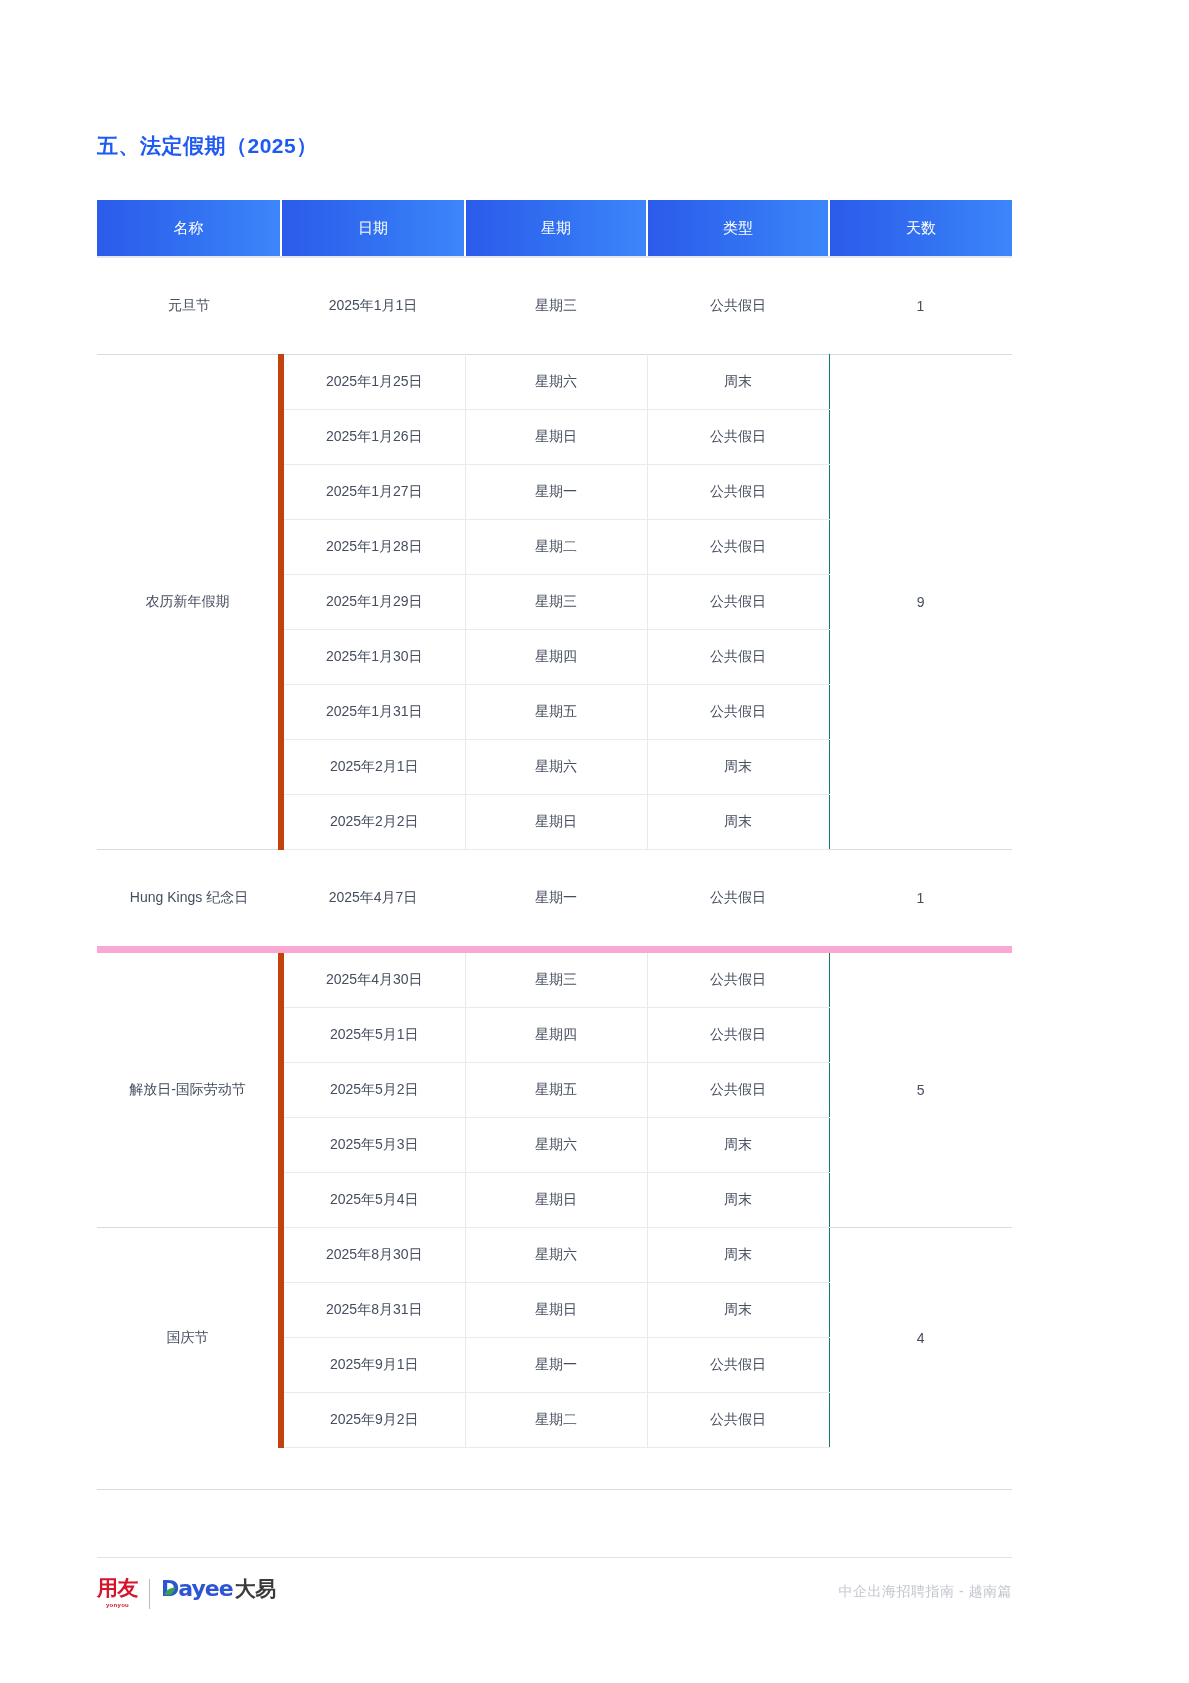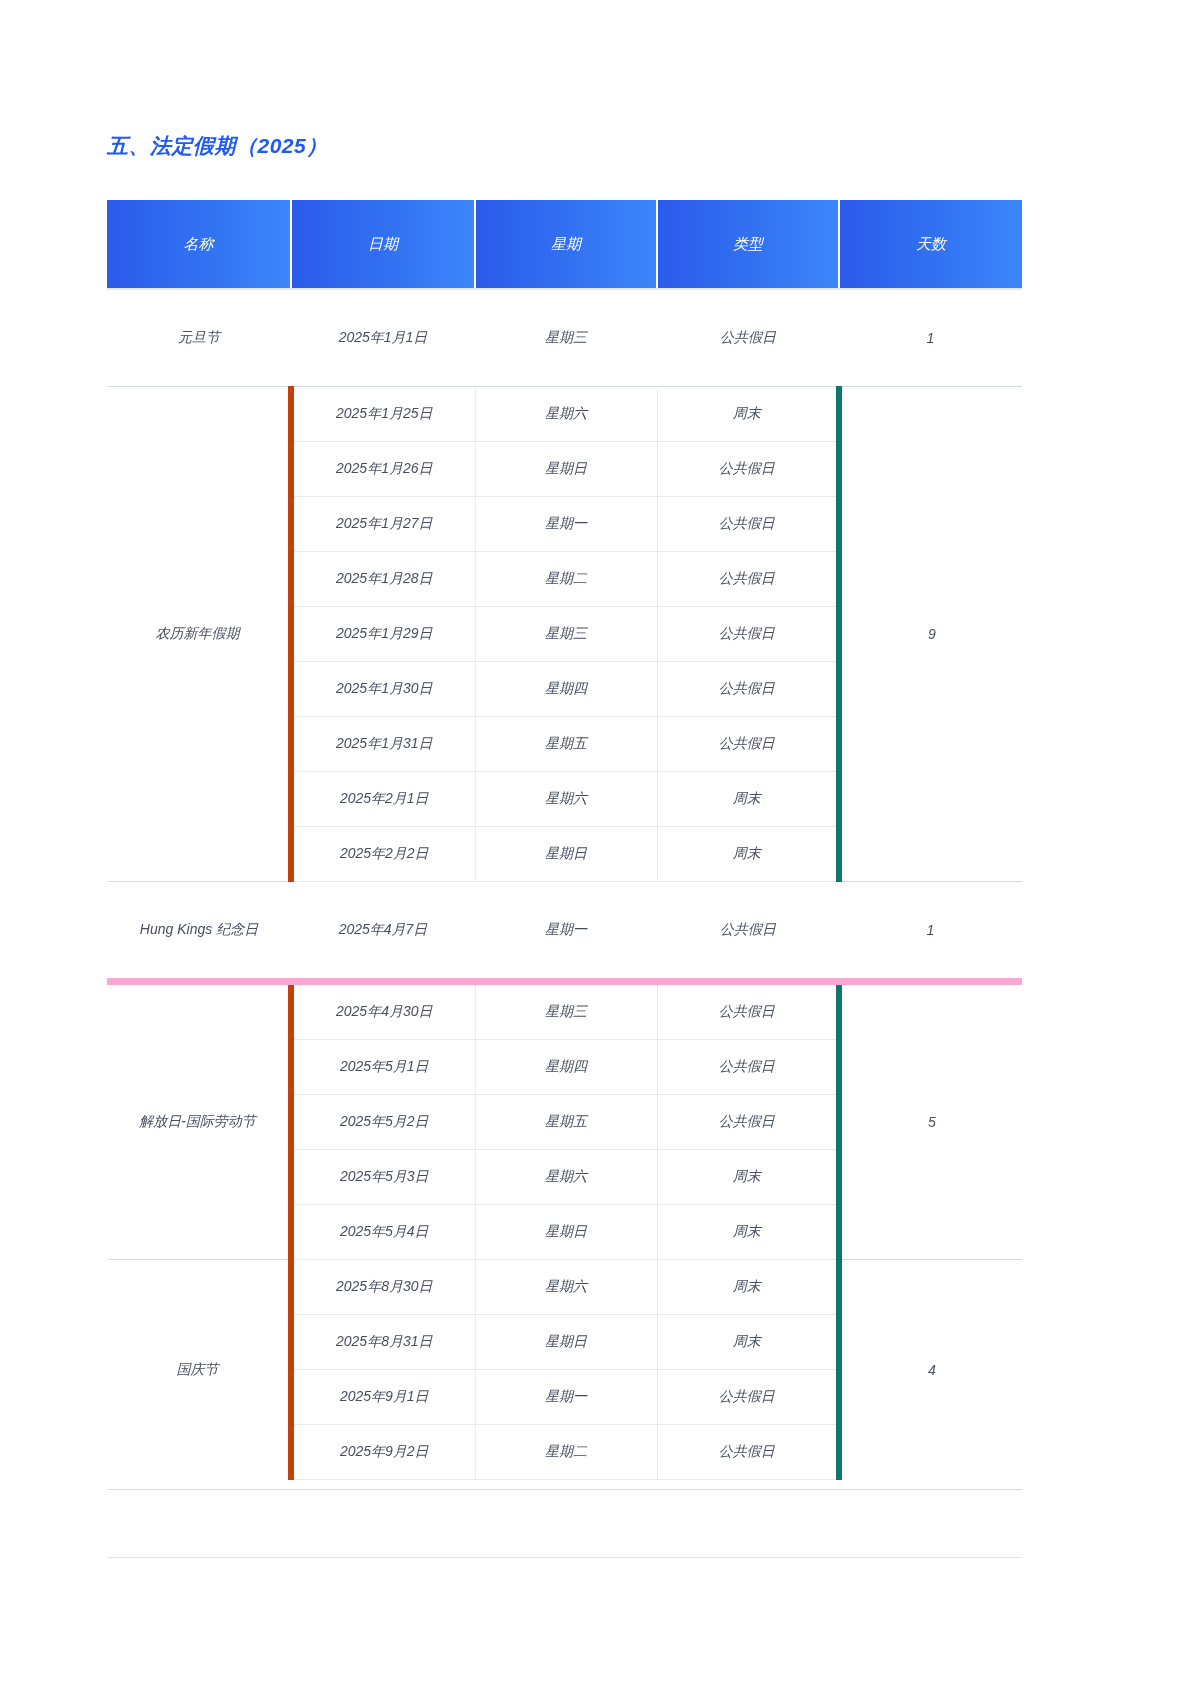--- a/index.html
+++ b/index.html
@@ -11,24 +11,23 @@
     height: 1683px;
     background: #ffffff;
     font-family: "Liberation Sans", "DejaVu Sans", sans-serif;
     color: #3e4757;
     position: relative;
     overflow: hidden;
   }
 
   .page {
     position: absolute;
-    left: 10px; top: 0;
+    left: 0; top: 0;
     width: 1019px;
     height: 1683px;
-    font-style: italic;
   }
 
   
   .section-title {
     position: absolute;
     left: 97px;
     top: 132px;
     font-size: 21px;
     font-weight: bold;
     color: #1f5af5;
@@ -58,40 +57,40 @@
   thead th {
     height: 56px;
     background: linear-gradient(90deg, #2b5bea 0%, #3272f2 55%, #3d86fa 100%);
     color: #ffffff;
     font-size: 15px;
     font-weight: normal;
     text-align: center;
     vertical-align: middle;
     border-right: 2px solid #ffffff;
     border-bottom: 2px solid #e3e7ee;
-    padding: 16px;
+    padding: 0;
   }
   thead th:last-child { border-right: none; }
 
   tbody td {
     text-align: center;
     vertical-align: middle;
     color: #454d5e;
     font-size: 14px;
     padding: 0;
     height: 54px;
     background: #ffffff;
   }
 
   
   td.inner {
     border: 1px solid #e8eaef;
   }
   td.inner.first-col-inner { border-left: 6px solid #c2410c; }
-  td.inner.last-col-inner  { border-right: 6px solid #0f766e; }
+  td.inner.last-col-inner  { border-right: 1px solid #0f766e; }
 
   
   td.merge {
     border: none;
   }
 
   
   tr.group-start > td,
   tr.group-start > th {
     border-top: 1px solid #d7dbe3;
@@ -358,14 +357,33 @@
             <td class="inner last-col-inner">公共假日</td>
           </tr>
         </tbody>
     </table>
   </div>
 
   <div class="table-bottom-rule"></div>
 
   <div class="footer-rule"></div>
 
+  <div class="footer">
+    <div class="logo-lockup">
+      <div class="yonyou">
+        <span class="yonyou-cn">用友</span>
+        <span class="yonyou-en">yonyou</span>
+      </div>
+      <div class="logo-divider"></div>
+      <div class="dayee">
+        <span class="dayee-en">Dayee</span>
+        <span class="dayee-leaf">
+          <svg width="13" height="11" viewBox="0 0 13 11" xmlns="http://www.w3.org/2000/svg">
+            <path d="M1 10 C 2 3, 7 0.5, 12.5 0.5 C 11 6, 7 9.5, 1 10 Z" fill="#37a24a"></path>
+          </svg>
+        </span>
+        <span class="dayee-cn">大易</span>
+      </div>
+    </div>
+    <div class="footer-caption">中企出海招聘指南 - 越南篇</div>
+  </div>
 
 </div>
 
 </body></html>

